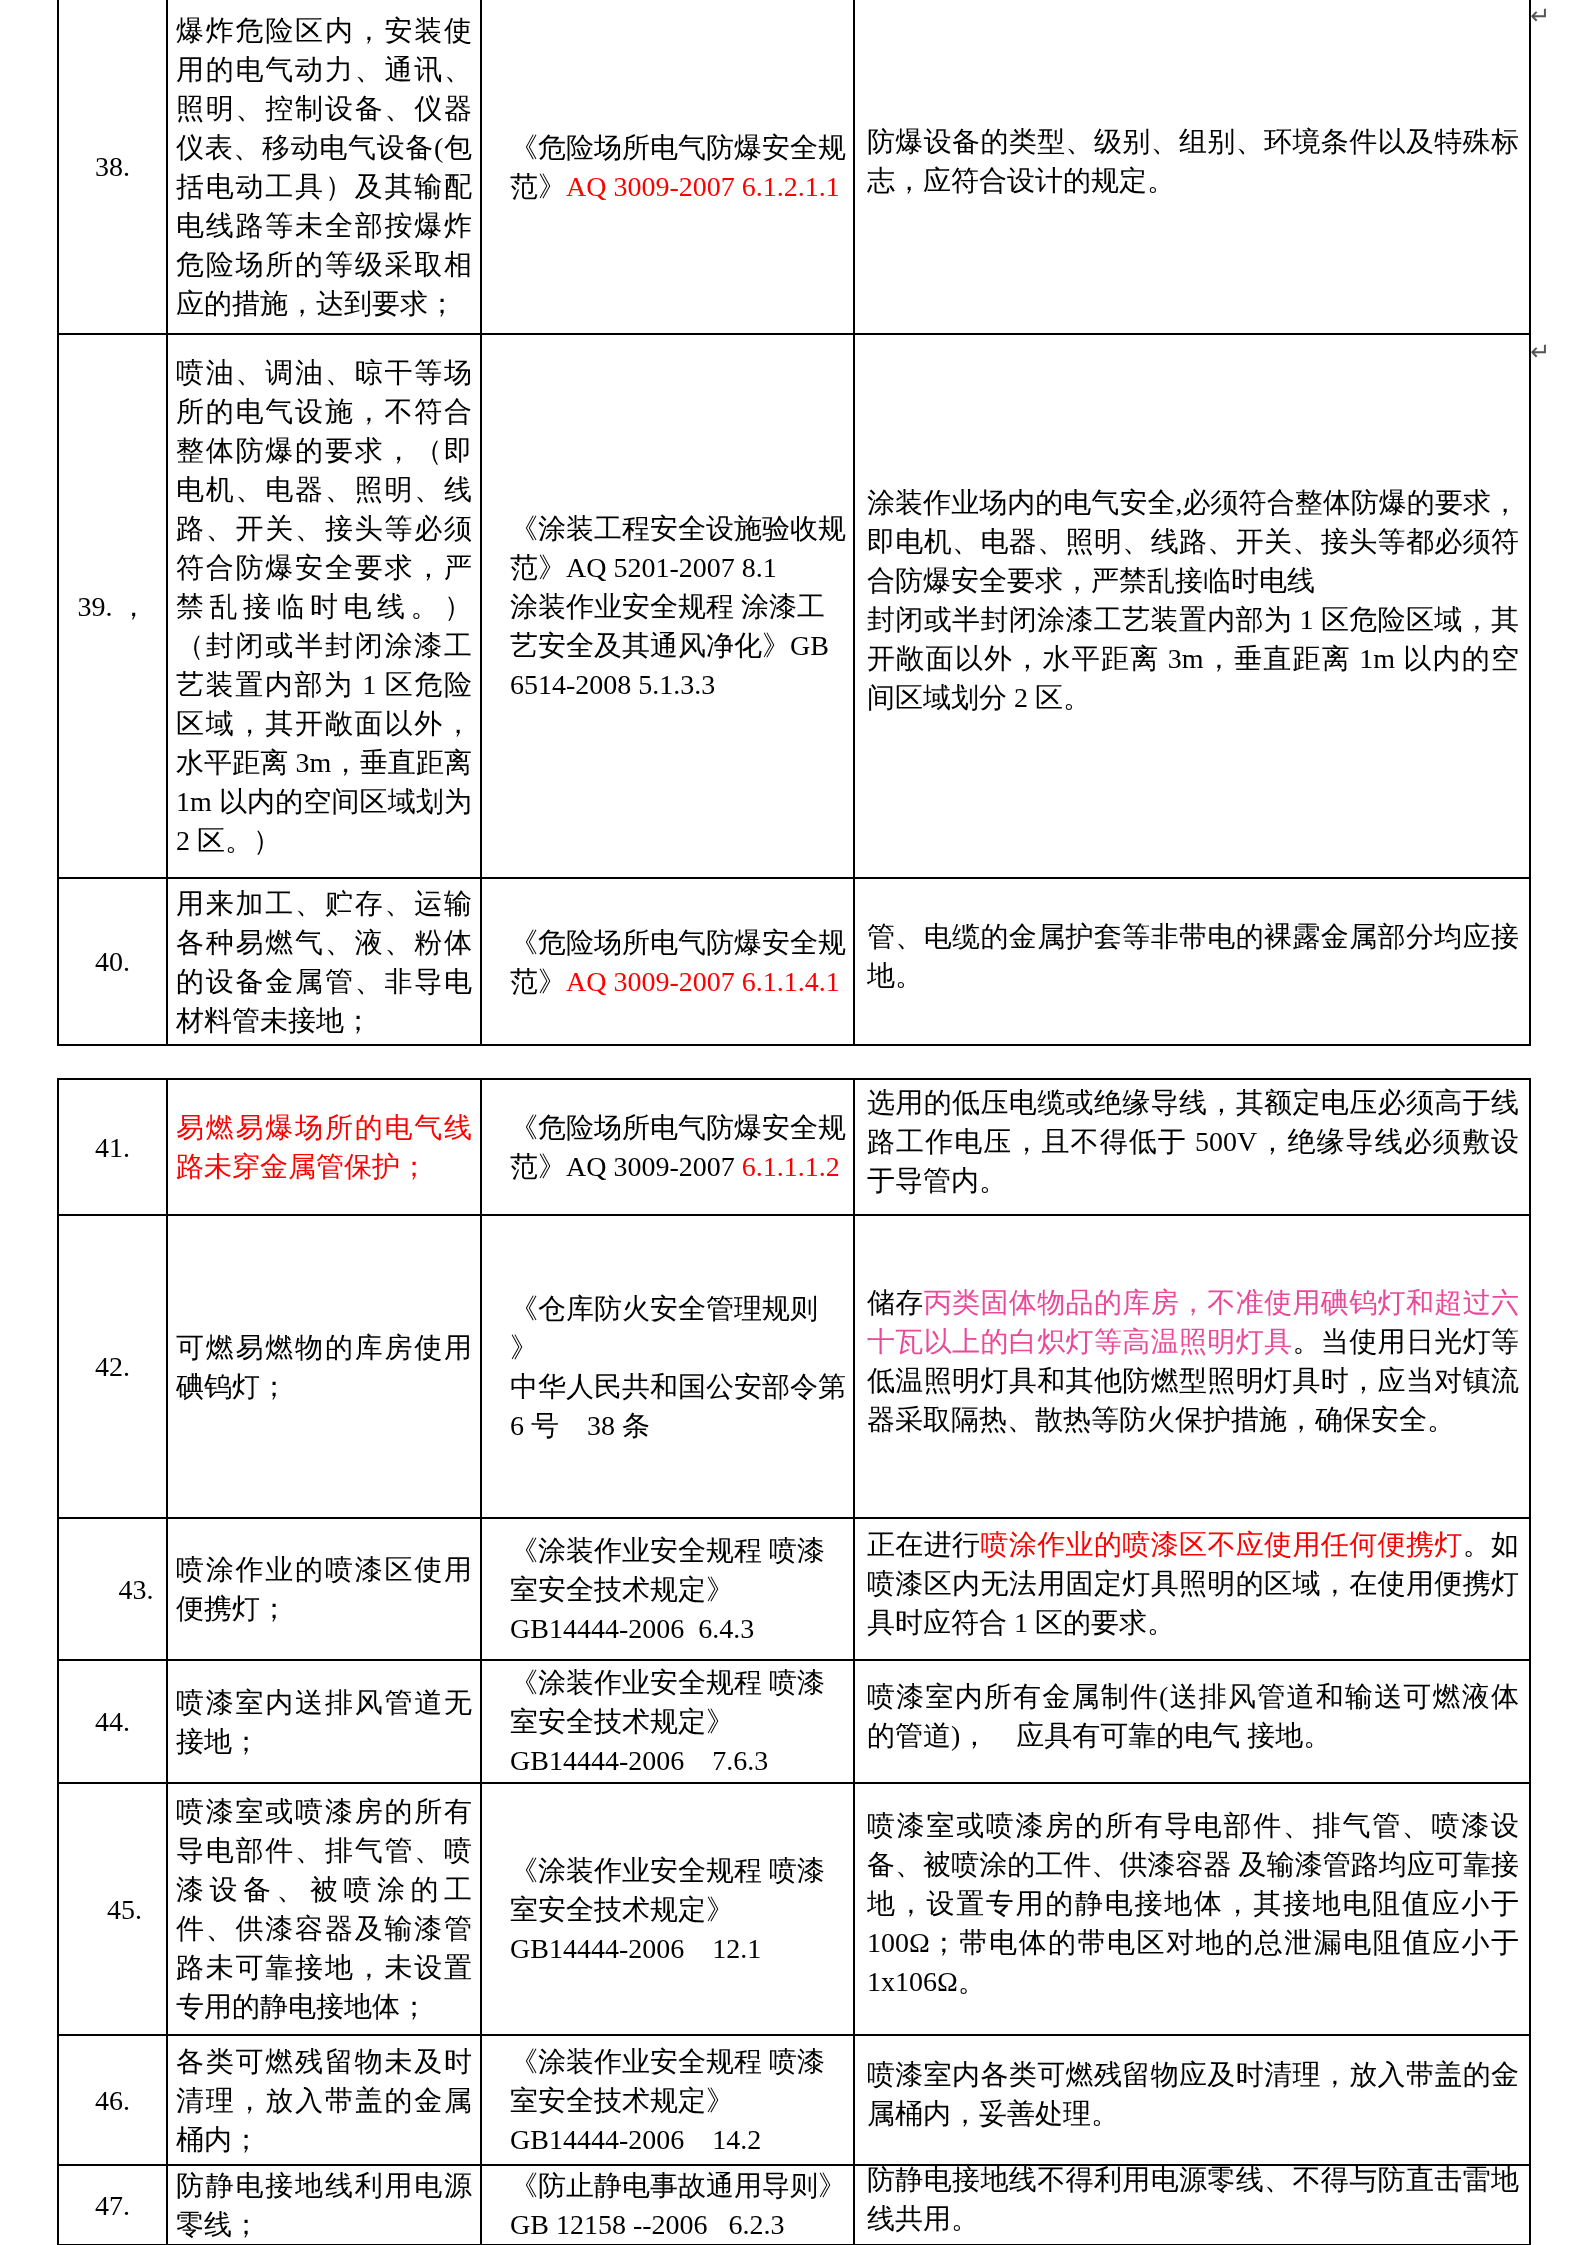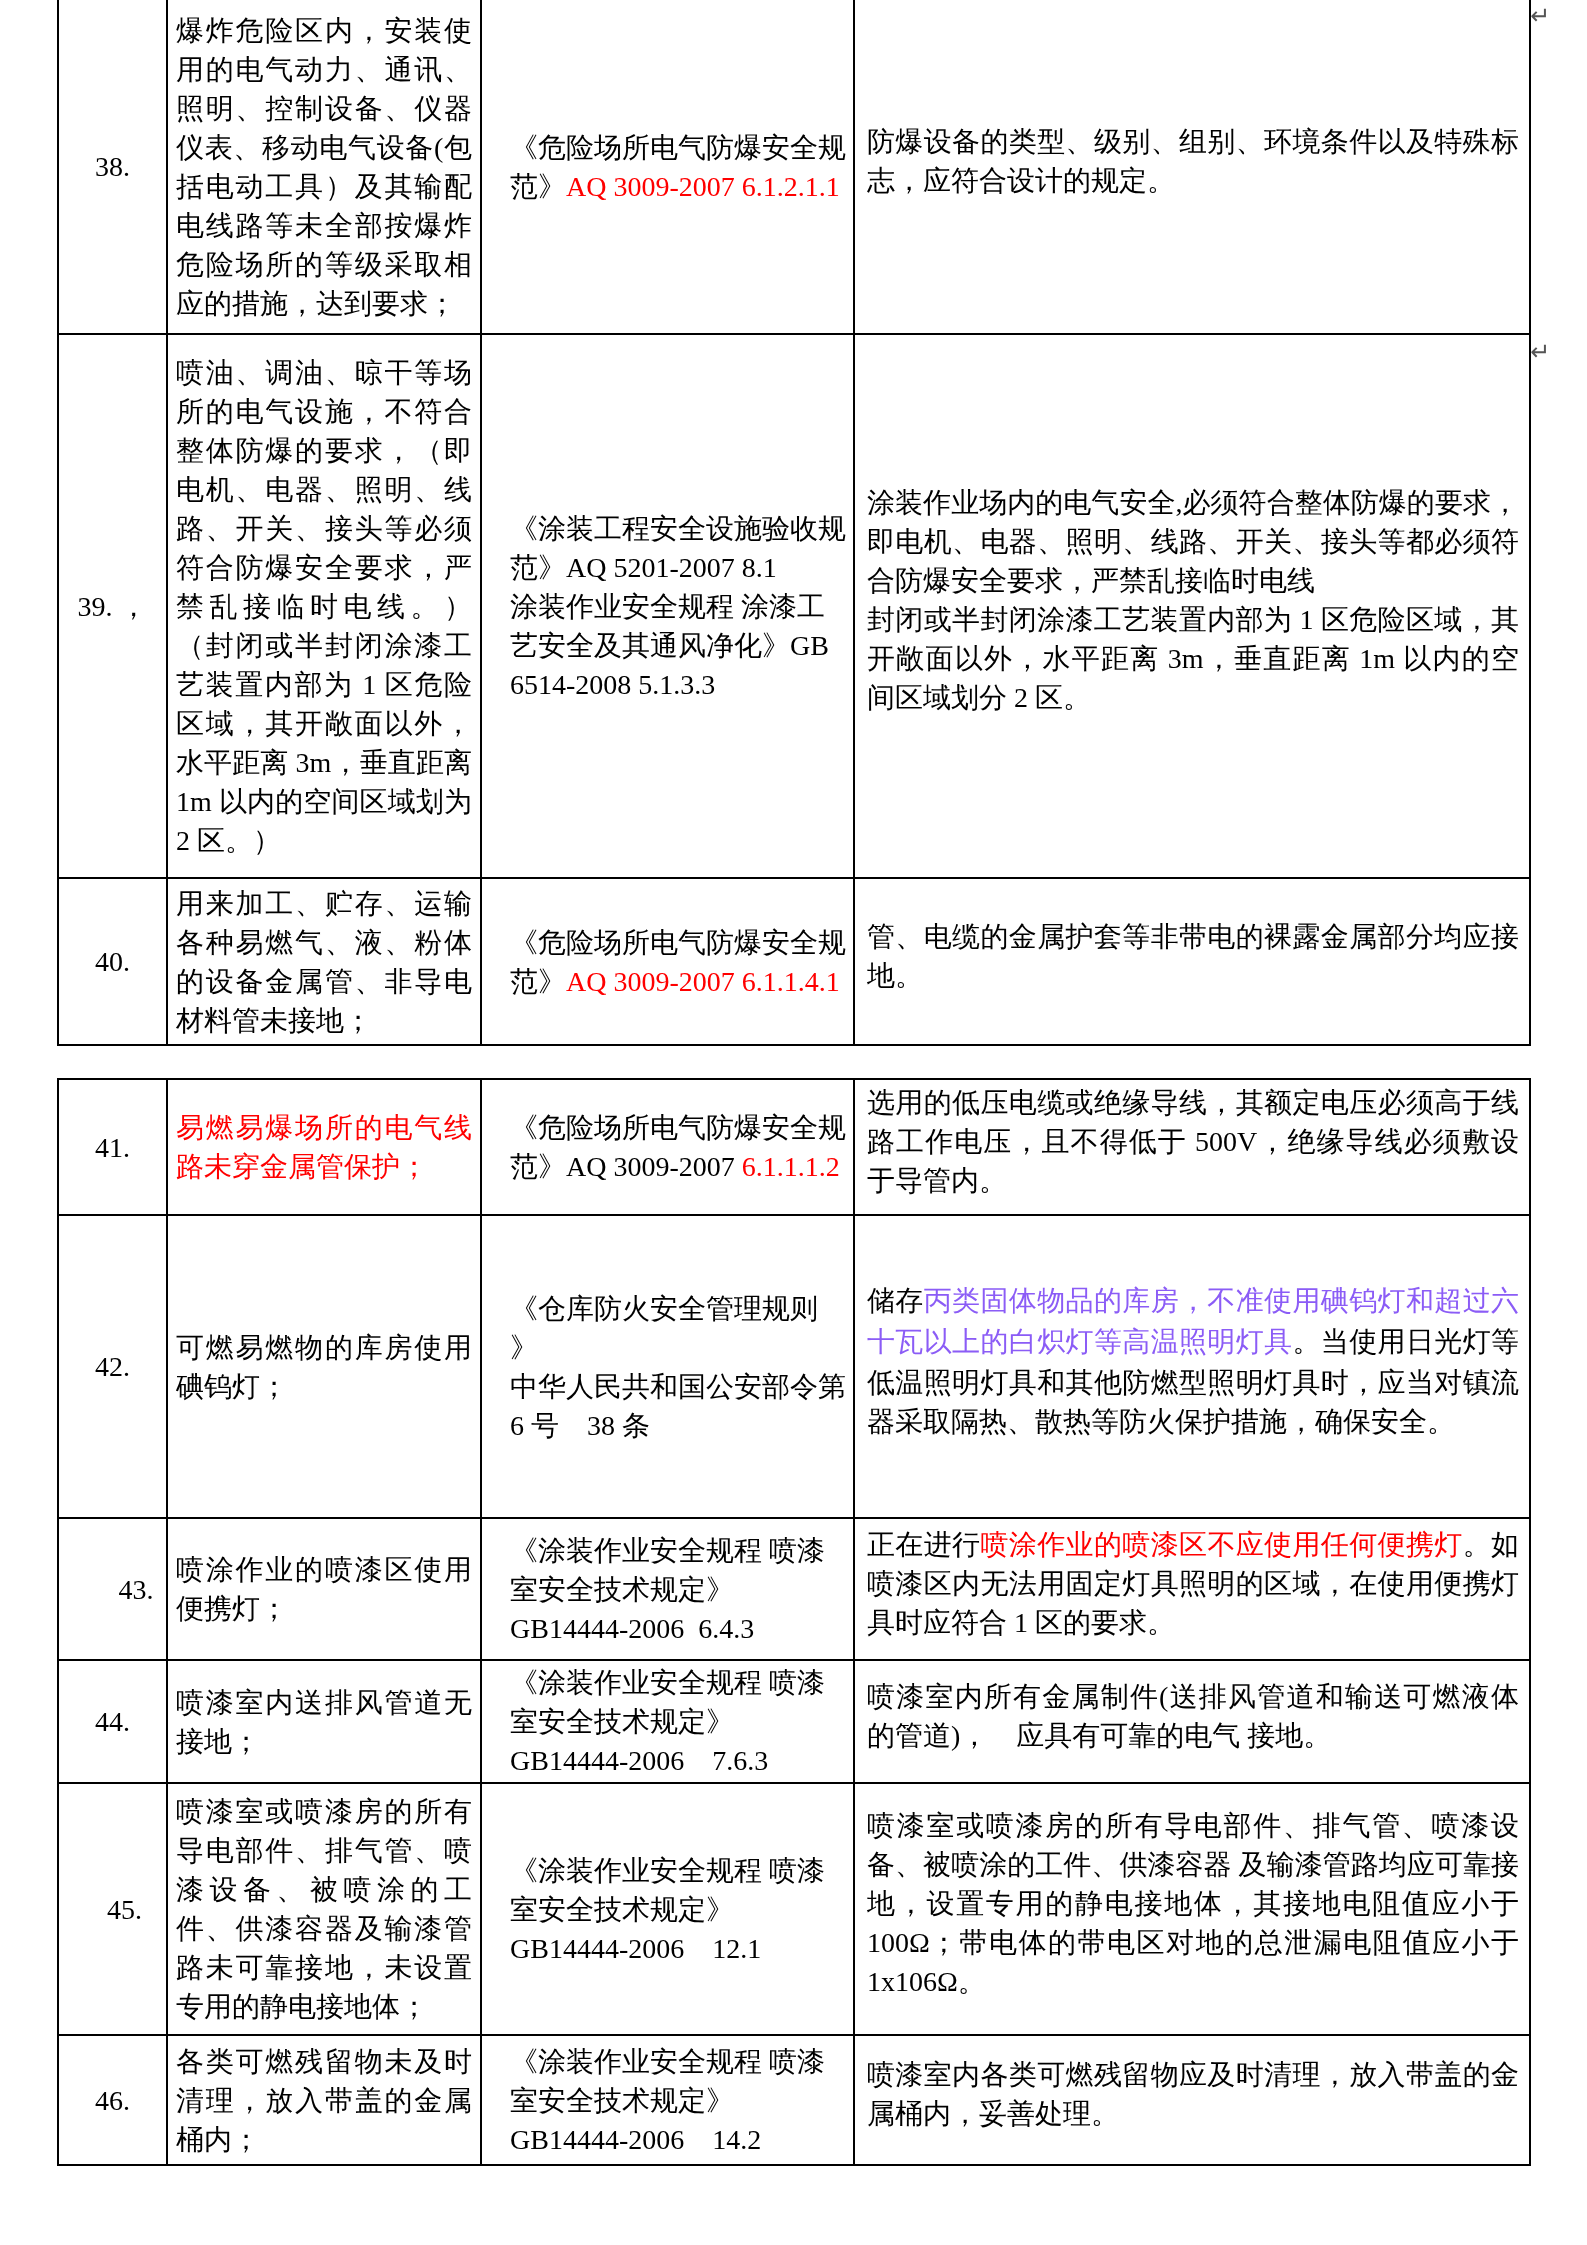--- a/index.html
+++ b/index.html
@@ -98,21 +98,21 @@
         </div>
         <div class="cell c-desc" style="border-color: rgb(0, 0, 0);">
           <div class="txt"><span style="color: rgb(0, 0, 0);">可燃易燃物的库房使用碘钨灯；</span></div>
         </div>
         <div class="cell c-std" style="border-color: rgb(0, 0, 0);">
           <div class="txt"><span style="color: rgb(0, 0, 0);">《仓库防火安全管理规则 》
 中华人民共和国公安部令第
 6 号　38 条</span></div>
         </div>
         <div class="cell c-req" style="border-color: rgb(0, 0, 0);">
-          <div class="txt"><span style="color: rgb(0, 0, 0);">储存</span><span style="color: #8b5cf6; font-family: Liberation Mono, monospace;">丙类固体物品的库房，不准使用碘钨灯和超过六十瓦以上的白炽灯等高温照明灯具</span><span style="color: rgb(0, 0, 0);">。当使用日光灯等低温照明灯具和其他防燃型照明灯具时，应当对镇流器采取隔热、散热等防火保护措施，确保安全。</span></div>
+          <div class="txt"><span style="color: rgb(0, 0, 0);">储存</span><span style="color: #ec4899;">丙类固体物品的库房，不准使用碘钨灯和超过六十瓦以上的白炽灯等高温照明灯具</span><span style="color: rgb(0, 0, 0);">。当使用日光灯等低温照明灯具和其他防燃型照明灯具时，应当对镇流器采取隔热、散热等防火保护措施，确保安全。</span></div>
         </div>
       </div>
       <div class="row" style="height: 142px; border-color: rgb(0, 0, 0);">
         <div class="cell c-no" style="border-color: rgb(0, 0, 0); padding-left: 47px;">
           <div class="txt"><span style="color: rgb(0, 0, 0);">43.</span></div>
         </div>
         <div class="cell c-desc" style="border-color: rgb(0, 0, 0);">
           <div class="txt"><span style="color: rgb(0, 0, 0);">喷涂作业的喷漆区使用便携灯；</span></div>
         </div>
         <div class="cell c-std" style="border-color: rgb(0, 0, 0);">
@@ -165,16 +165,31 @@
         </div>
         <div class="cell c-std" style="border-color: rgb(0, 0, 0);">
           <div class="txt"><span style="color: rgb(0, 0, 0);">《涂装作业安全规程 喷漆
 室安全技术规定》
 GB14444-2006    14.2</span></div>
         </div>
         <div class="cell c-req" style="border-color: rgb(0, 0, 0);">
           <div class="txt"><span style="color: rgb(0, 0, 0);">喷漆室内各类可燃残留物应及时清理，放入带盖的金属桶内，妥善处理。</span></div>
         </div>
       </div>
+      <div class="row" style="height: 80px; border-color: rgb(0, 0, 0);">
+        <div class="cell c-no" style="border-color: rgb(0, 0, 0);">
+          <div class="txt"><span style="color: rgb(0, 0, 0);">47.</span></div>
+        </div>
+        <div class="cell c-desc" style="border-color: rgb(0, 0, 0);">
+          <div class="txt"><span style="color: rgb(0, 0, 0);">防静电接地线利用电源零线；</span></div>
+        </div>
+        <div class="cell c-std" style="border-color: rgb(0, 0, 0);">
+          <div class="txt"><span style="color: rgb(0, 0, 0);">《防止静电事故通用导则》
+GB 12158 --2006   6.2.3</span></div>
+        </div>
+        <div class="cell c-req" style="border-color: rgb(0, 0, 0);">
+          <div class="txt"><span style="color: rgb(0, 0, 0);">防静电接地线不得利用电源零线、不得与防直击雷地线共用。</span></div>
+        </div>
+      </div>
     </div>
     <div class="pmark" style="left: 1530px; top: 4px; color: rgb(85, 85, 85);">↵</div>
     <div class="pmark" style="left: 1530px; top: 340px; color: rgb(85, 85, 85);">↵</div>
   </div>
 
 </body></html>

